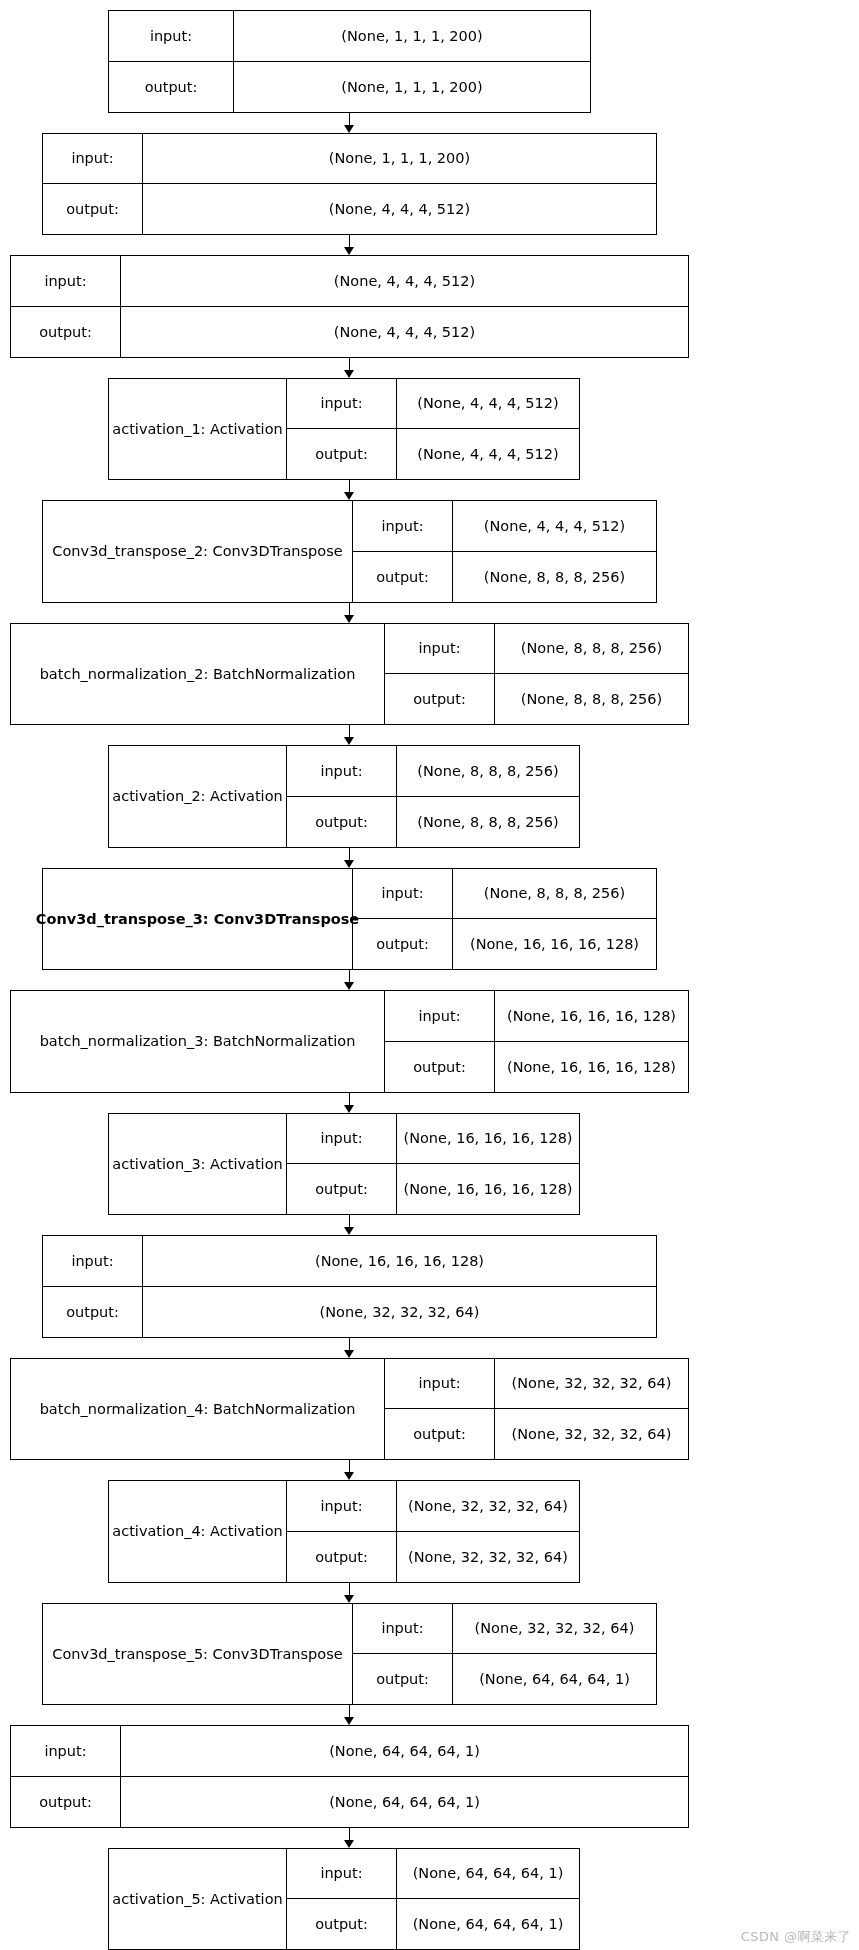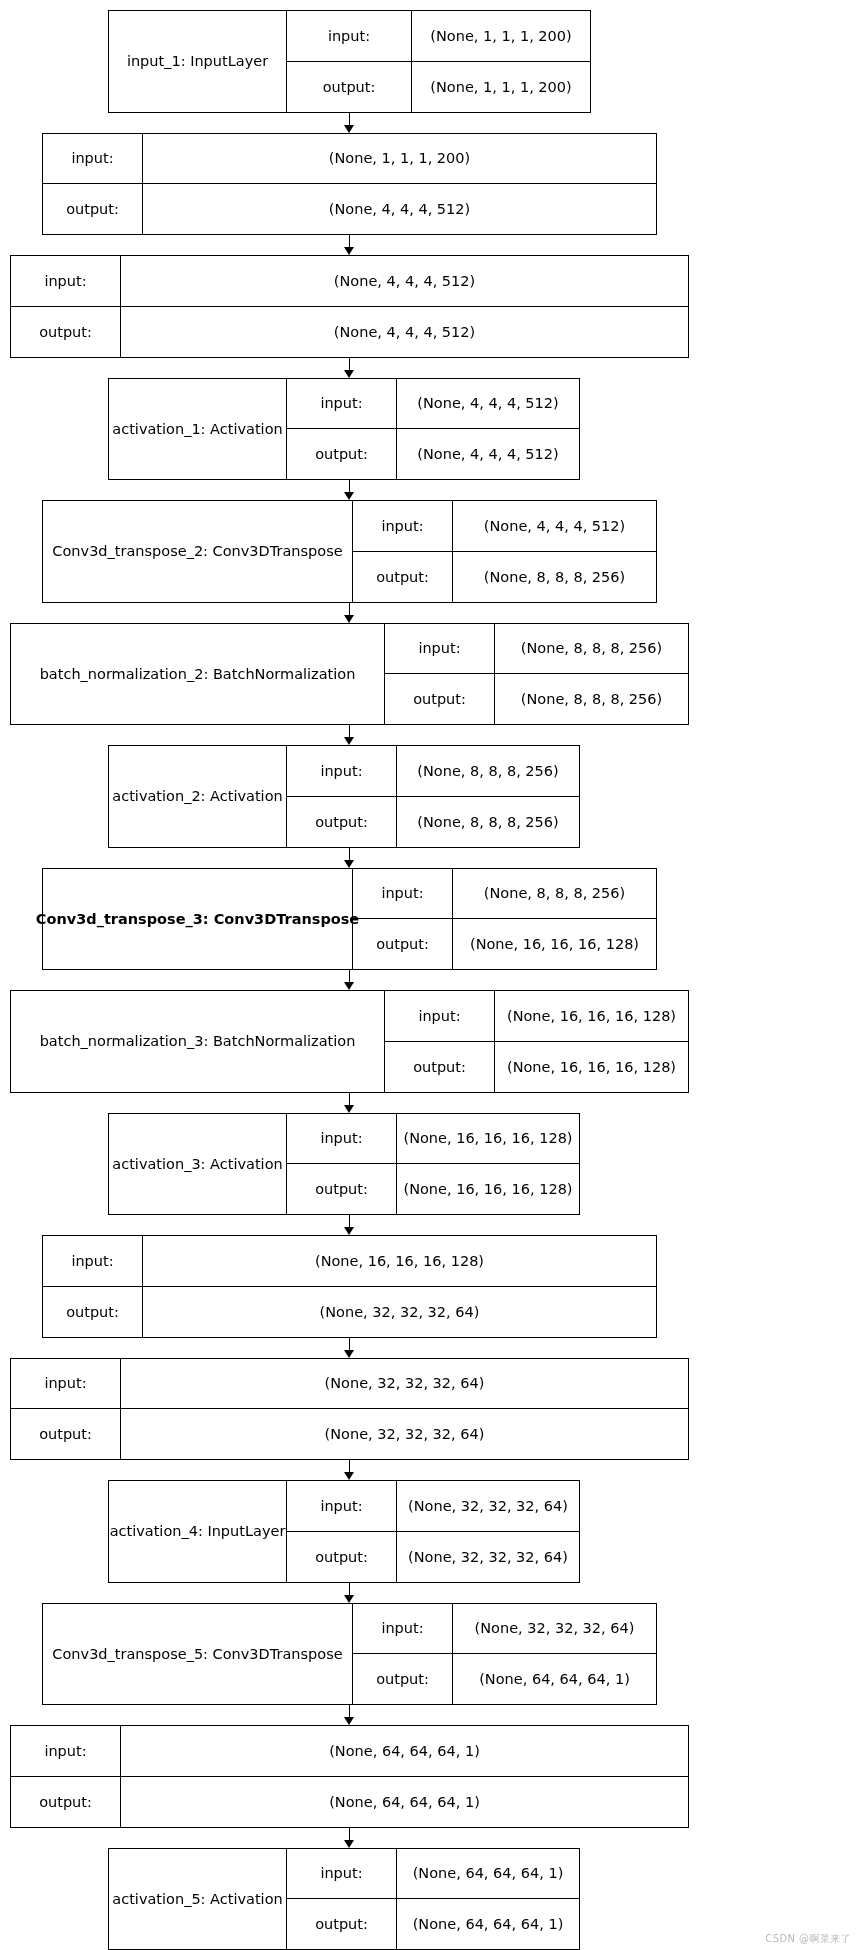--- a/index.html
+++ b/index.html
@@ -93,32 +93,31 @@
     height: 0;
     border-left: 5.5px solid transparent;
     border-right: 5.5px solid transparent;
     border-top: 8px solid #000000;
   }
 
   #watermark {
     position: absolute;
     right: 8px;
     bottom: 4px;
-    font-size: 10px;
+    font-size: 13px;
     color: #b9b9b9;
     white-space: nowrap;
     letter-spacing: 0.4px;
   }
 </style>
 </head>
 <body>
 
 <div id="diagram">
     <div class="node" style="left: 108px; top: 10px; width: 483px; height: 102.5px;">
-      <div class="node-name" style="width: 178px;">input_1: InputLayer</div>
       <div class="node-table">
         <div class="node-row top">
           <div class="io-label" style="width: 125px;">input:</div>
           <div class="io-shape">(None, 1, 1, 1, 200)</div>
         </div>
         <div class="node-row">
           <div class="io-label" style="width: 125px;">output:</div>
           <div class="io-shape">(None, 1, 1, 1, 200)</div>
         </div>
       </div>
@@ -244,33 +243,34 @@
           <div class="io-label" style="width: 100px;">input:</div>
           <div class="io-shape">(None, 16, 16, 16, 128)</div>
         </div>
         <div class="node-row">
           <div class="io-label" style="width: 100px;">output:</div>
           <div class="io-shape">(None, 32, 32, 32, 64)</div>
         </div>
       </div>
     </div>
     <div class="node" style="left: 10px; top: 1357.5px; width: 679px; height: 102.5px;">
+      <div class="node-name" style="width: 374px;">batch_normalization_4: BatchNormalization</div>
       <div class="node-table">
         <div class="node-row top">
           <div class="io-label" style="width: 110px;">input:</div>
           <div class="io-shape">(None, 32, 32, 32, 64)</div>
         </div>
         <div class="node-row">
           <div class="io-label" style="width: 110px;">output:</div>
           <div class="io-shape">(None, 32, 32, 32, 64)</div>
         </div>
       </div>
     </div>
     <div class="node" style="left: 108px; top: 1480px; width: 472px; height: 102.5px;">
-      <div class="node-name" style="width: 178px;">activation_4: InputLayer</div>
+      <div class="node-name" style="width: 178px;">activation_4: Activation</div>
       <div class="node-table">
         <div class="node-row top">
           <div class="io-label" style="width: 110px;">input:</div>
           <div class="io-shape">(None, 32, 32, 32, 64)</div>
         </div>
         <div class="node-row">
           <div class="io-label" style="width: 110px;">output:</div>
           <div class="io-shape">(None, 32, 32, 32, 64)</div>
         </div>
       </div>

